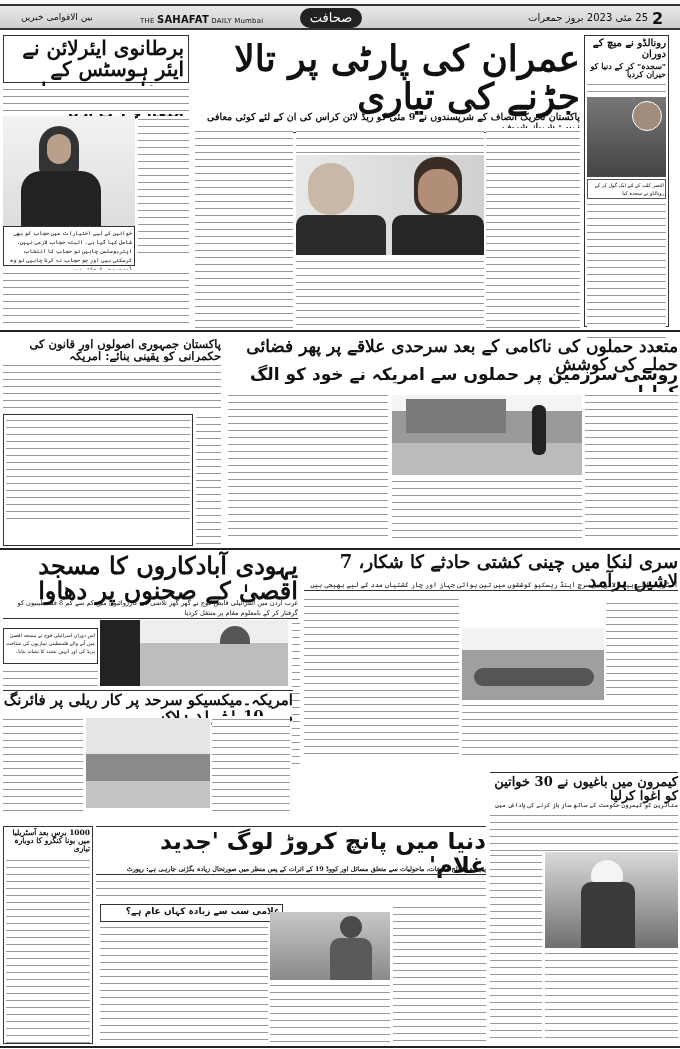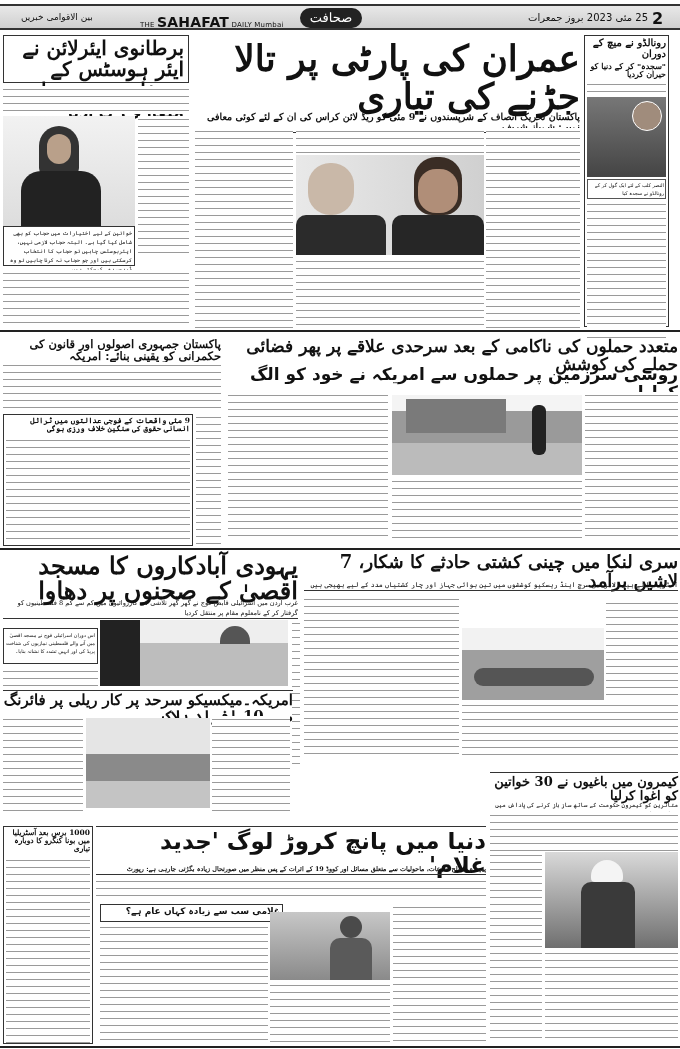--- a/index.html
+++ b/index.html
@@ -4,21 +4,21 @@
 <style>
   * { box-sizing: border-box; margin: 0; padding: 0; }
   html, body { width: 680px; height: 1049px; background: #fff; overflow: hidden; }
   body { font-family: "DejaVu Sans", sans-serif; color: #111; position: relative; }
   .abs { position: absolute; }
   .rtl { direction: rtl; text-align: right; }
   .masthead { left: 0; top: 4px; width: 680px; height: 26px; border-top: 2px solid #333; border-bottom: 2px solid #333;
     background: linear-gradient(#e8e8e8, #cfcfcf); }
   .mh-left { left: 21px; top: 6px; font-size: 9px; }
   .mh-center { left: 140px; top: 8px; font-size: 7px; letter-spacing: 0.2px; }
-  .mh-center b { font-size: 14px; }
+  .mh-center b { font-size: 10px; }
   .mh-logo { left: 300px; top: 2px; width: 62px; height: 20px; background: #222; border-radius: 10px; color: #fff; font-size: 13px; text-align: center; line-height: 20px; font-family: "DejaVu Serif", serif; }
   .mh-date { left: 528px; top: 6px; font-size: 10px; }
   .mh-page { left: 652px; top: 3px; font-size: 16px; font-weight: bold; }
   .headline { font-family: "DejaVu Serif", serif; font-weight: bold; line-height: 1.05; }
   .textcol { background: repeating-linear-gradient(#fff 0 3px, #9a9a9a 3px 4px, #fff 4px 7px); }
   .photo { background: #888; overflow: hidden; }
   .box { border: 1px solid #333; }
   .rule { background: #222; }
   .sub { font-size: 7.5px; line-height: 10px; font-family: "DejaVu Serif", serif; }
 </style>
@@ -73,21 +73,20 @@
   </div>
   <div class="rtl sub" style="margin:2px;font-size:5px;line-height:8px;border:1px solid #555;padding:1px;">النصر کلب کے لئے ایک گول کر کے رونالڈو نے سجدہ کیا</div>
   <div class="textcol" style="margin:2px;height:140px;"></div>
 </div>
 
 <div class="abs rule" style="left:0;top:330px;width:680px;height:2px;"></div>
 
 <div class="abs headline rtl" style="left:3px;top:338px;width:218px;font-size:11.5px;border-bottom:1px solid #333;padding-bottom:3px;">پاکستان جمہوری اصولوں اور قانون کی حکمرانی کو یقینی بنائے: امریکہ</div>
 <div class="abs textcol" style="left:3px;top:362px;width:218px;height:52px;"></div>
 <div class="abs box" style="left:3px;top:414px;width:190px;height:132px;">
-  <div class="headline rtl" style="font-size:7.5px;padding:2px;">9 مئی واقعات کے فوجی عدالتوں میں ٹرائل انسانی حقوق کی سنگین خلاف ورزی ہوگی</div>
   <div class="textcol" style="margin:2px;height:108px;"></div>
 </div>
 <div class="abs textcol" style="left:196px;top:414px;width:25px;height:132px;"></div>
 
 <div class="abs headline rtl" style="left:228px;top:338px;width:450px;font-size:17px;">متعدد حملوں کی ناکامی کے بعد سرحدی علاقے پر پھر فضائی حملے کی کوشش</div>
 <div class="abs headline rtl" style="left:228px;top:366px;width:450px;font-size:17px;font-family:'DejaVu Sans',sans-serif;">روسی سرزمین پر حملوں سے امریکہ نے خود کو الگ کرلیا</div>
 <div class="abs textcol" style="left:228px;top:392px;width:160px;height:150px;"></div>
 <div class="abs photo" style="left:392px;top:395px;width:190px;height:80px;background:linear-gradient(#f4f4f4 0 20%,#9a9a9a 20% 60%,#bbb 60%);">
   <div style="position:absolute;left:14px;top:4px;width:100px;height:34px;background:#7a7a7a;"></div>
   <div style="position:absolute;left:140px;top:10px;width:14px;height:50px;background:#222;border-radius:6px;"></div>

